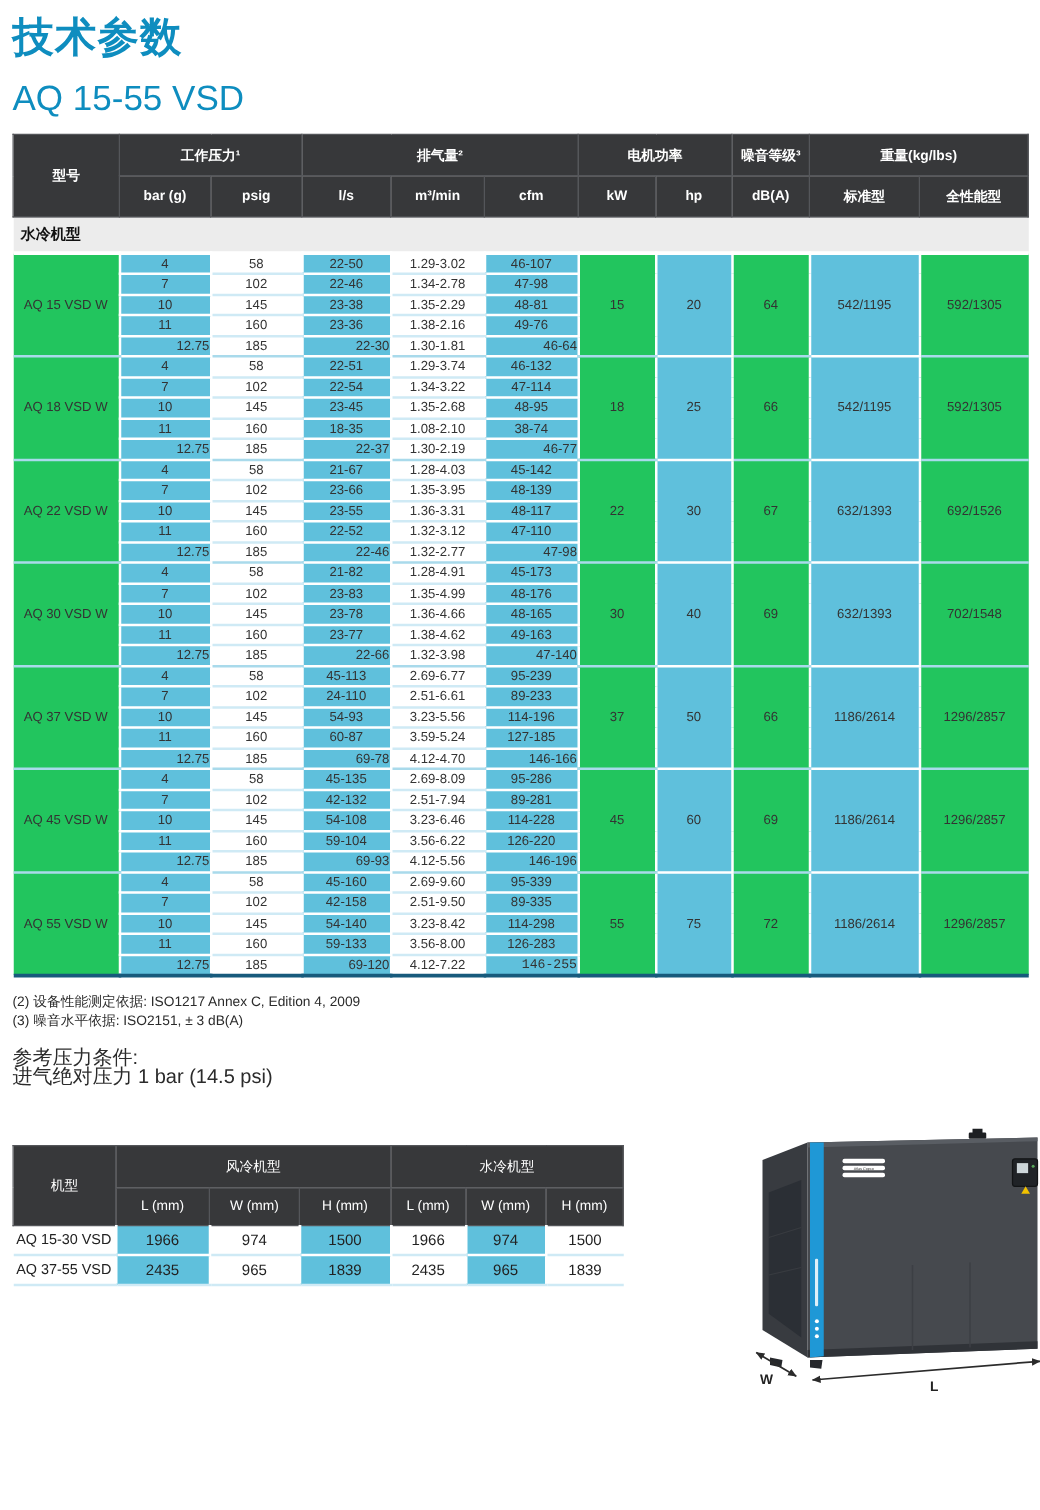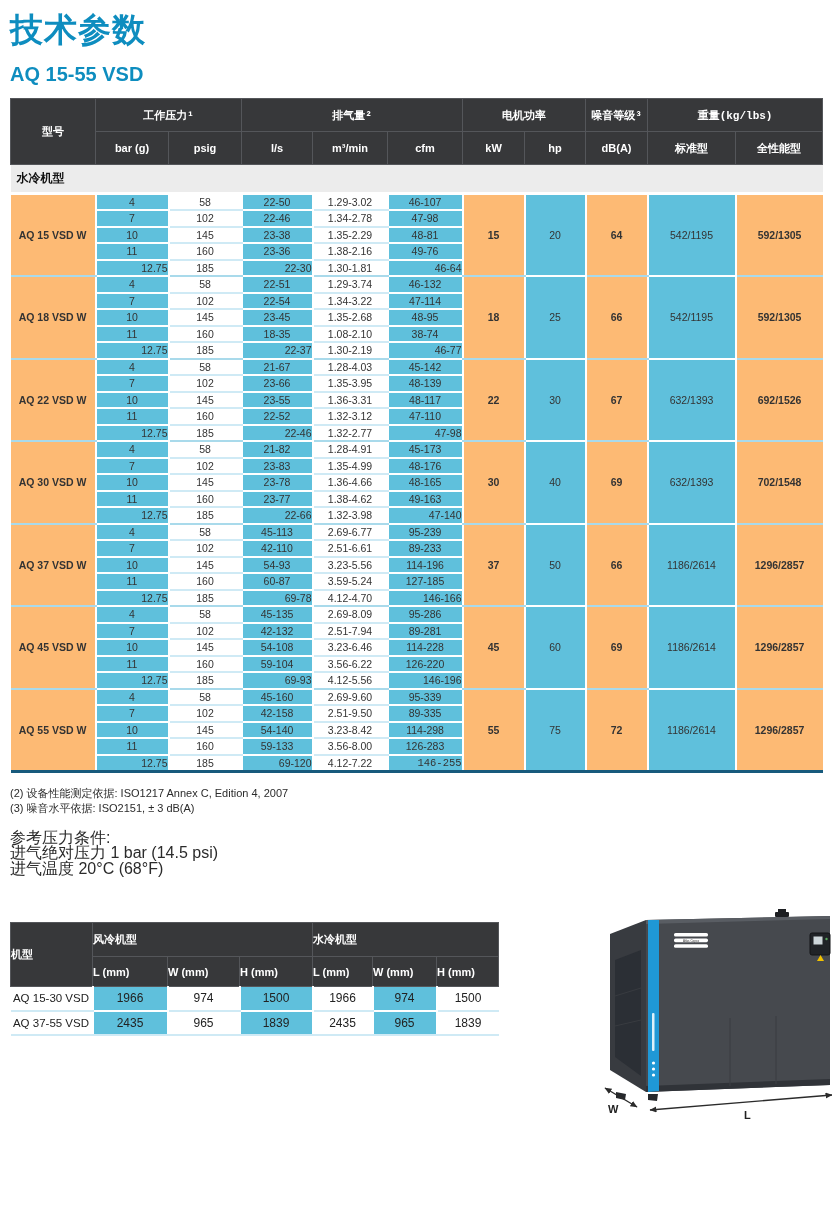--- a/index.html
+++ b/index.html
@@ -14,51 +14,51 @@
     --stripe-blue:#1f98d6;
   }
   *{box-sizing:border-box;}
   html,body{margin:0;padding:0;}
   body{
     width:832px;height:1208px;overflow:hidden;background:#fff;
     font-family:"Liberation Sans","DejaVu Sans",sans-serif;color:#2b2b2b;
   }
   .page{position:relative;width:832px;height:1208px;padding:6px 10px 0 10px;}
   h1.title{color:var(--title-blue);font-size:33px;font-weight:bold;margin:2px 0 10px 0;letter-spacing:1px;}
-  h2.subtitle{color:var(--title-blue);font-size:20px;font-weight:bold;margin:0 0 12px 0;}
+  h2.subtitle{color:var(--title-blue);font-size:28px;font-weight:normal;margin:0 0 12px 0;}
 
   table{border-collapse:collapse;table-layout:fixed;}
   table.spec{width:812px;border-bottom:3px solid var(--bottom-border);}
   table.spec th{
     background:var(--header-dark);color:#fff;font-size:11px;font-weight:bold;
     border:1px solid var(--header-border);text-align:center;padding:0;
   }
-  table.spec thead tr.h1 th{height:33px;font-family:Liberation Mono, monospace;}
+  table.spec thead tr.h1 th{height:33px;}
   table.spec thead tr.h2 th{height:33px;}
   table.spec td{font-size:10.5px;text-align:center;padding:0;height:16.5px;color:#333;}
   table.spec tr.section td{
     background:var(--section-bg);color:#111;font-weight:bold;font-size:12px;
     text-align:left;padding:5px 0 5px 6px;height:18px;border-bottom:3px solid #fff;
   }
   td.blue{background:var(--cell-blue);border-bottom:2px solid #fff;border-left:2px solid #fff;border-right:2px solid #fff;}
   td.white{background:#fff;border-bottom:2px solid var(--row-sep);}
   tr.block-end td.blue{border-bottom:2px solid #fff;text-align:right;}
   tr.block-end td.white{border-bottom:2px solid var(--block-sep);}
-  td.span-white{background:#fdba74;border-bottom:2px solid var(--block-sep);font-size:10.5px;font-weight:bold;}
+  td.span-white{background:#22c55e;border-bottom:2px solid var(--block-sep);font-size:10.5px;}
   td.span-blue{background:var(--cell-blue);border-bottom:2px solid #fff;border-left:2px solid #fff;border-right:2px solid #fff;font-size:10.5px;}
   tr.last td{border-bottom:none !important;}
 
   .notes{margin-top:13px;font-size:11px;line-height:15px;color:#2b2b2b;}
   .ref{margin-top:14px;font-size:16px;line-height:15.5px;color:#2b2b2b;}
 
   .bottom-row{position:relative;margin-top:46px;}
   table.dim{width:488px;border-bottom:2px solid #3f525d;}
   table.dim th{
-    background:var(--header-dark);color:#fff;font-size:11px;font-weight:bold;
-    border:1px solid var(--header-border);text-align:left;padding:0;
+    background:var(--header-dark);color:#fff;font-size:11px;font-weight:normal;
+    border:1px solid var(--header-border);text-align:center;padding:0;
   }
   table.dim thead tr.h1 th{height:34px;}
   table.dim thead tr.h2 th{height:30px;}
   table.dim td{font-size:12px;text-align:center;padding:0;height:24px;color:#222;}
   table.dim td.model{font-size:11.5px;background:#fff;border-bottom:2px solid var(--row-sep);text-align:center;}
   table.dim tr.last td{border-bottom:2px solid var(--row-sep) !important;}
 
   .figure{position:absolute;left:588px;top:-14px;width:244px;height:214px;}
 </style>
 </head>
@@ -282,21 +282,21 @@
           <td class="blue">95-239</td>
           <td rowspan="5" class="span-white">37</td>
           <td rowspan="5" class="span-blue">50</td>
           <td rowspan="5" class="span-white">66</td>
           <td rowspan="5" class="span-blue">1186/2614</td>
           <td rowspan="5" class="span-white">1296/2857</td>
         </tr>
         <tr>
           <td class="blue">7</td>
           <td class="white">102</td>
-          <td class="blue">42-110</td>
+          <td class="blue">24-110</td>
           <td class="white">2.51-6.61</td>
           <td class="blue">89-233</td>
         </tr>
         <tr>
           <td class="blue">10</td>
           <td class="white">145</td>
           <td class="blue">54-93</td>
           <td class="white">3.23-5.56</td>
           <td class="blue">114-196</td>
         </tr>
@@ -393,29 +393,28 @@
           <td class="blue" style="border-bottom: none;">12.75</td>
           <td class="white" style="border-bottom: none;">185</td>
           <td class="blue" style="border-bottom: none;">69-120</td>
           <td class="white" style="border-bottom: none;">4.12-7.22</td>
           <td class="blue" style="border-bottom: none; font-family: Liberation Mono, monospace;">146-255</td>
         </tr>
       </tbody>
   </table>
 
   <div class="notes" id="notes">
-      <div>(2) 设备性能测定依据: ISO1217 Annex C, Edition 4, 2007</div>
+      <div>(2) 设备性能测定依据: ISO1217 Annex C, Edition 4, 2009</div>
       <div>(3) 噪音水平依据: ISO2151, ± 3 dB(A)</div>
     </div>
 
   <div class="ref">
     <div>参考压力条件:</div>
     <div id="ref-lines">
         <div>进气绝对压力 1 bar (14.5 psi)</div>
-        <div>进气温度 20°C (68°F)</div>
       </div>
   </div>
 
   <div class="bottom-row">
     <table class="dim">
       <colgroup>
         <col style="width:82px">
           <col style="width:75px">
           <col style="width:72px">
           <col style="width:73px">

